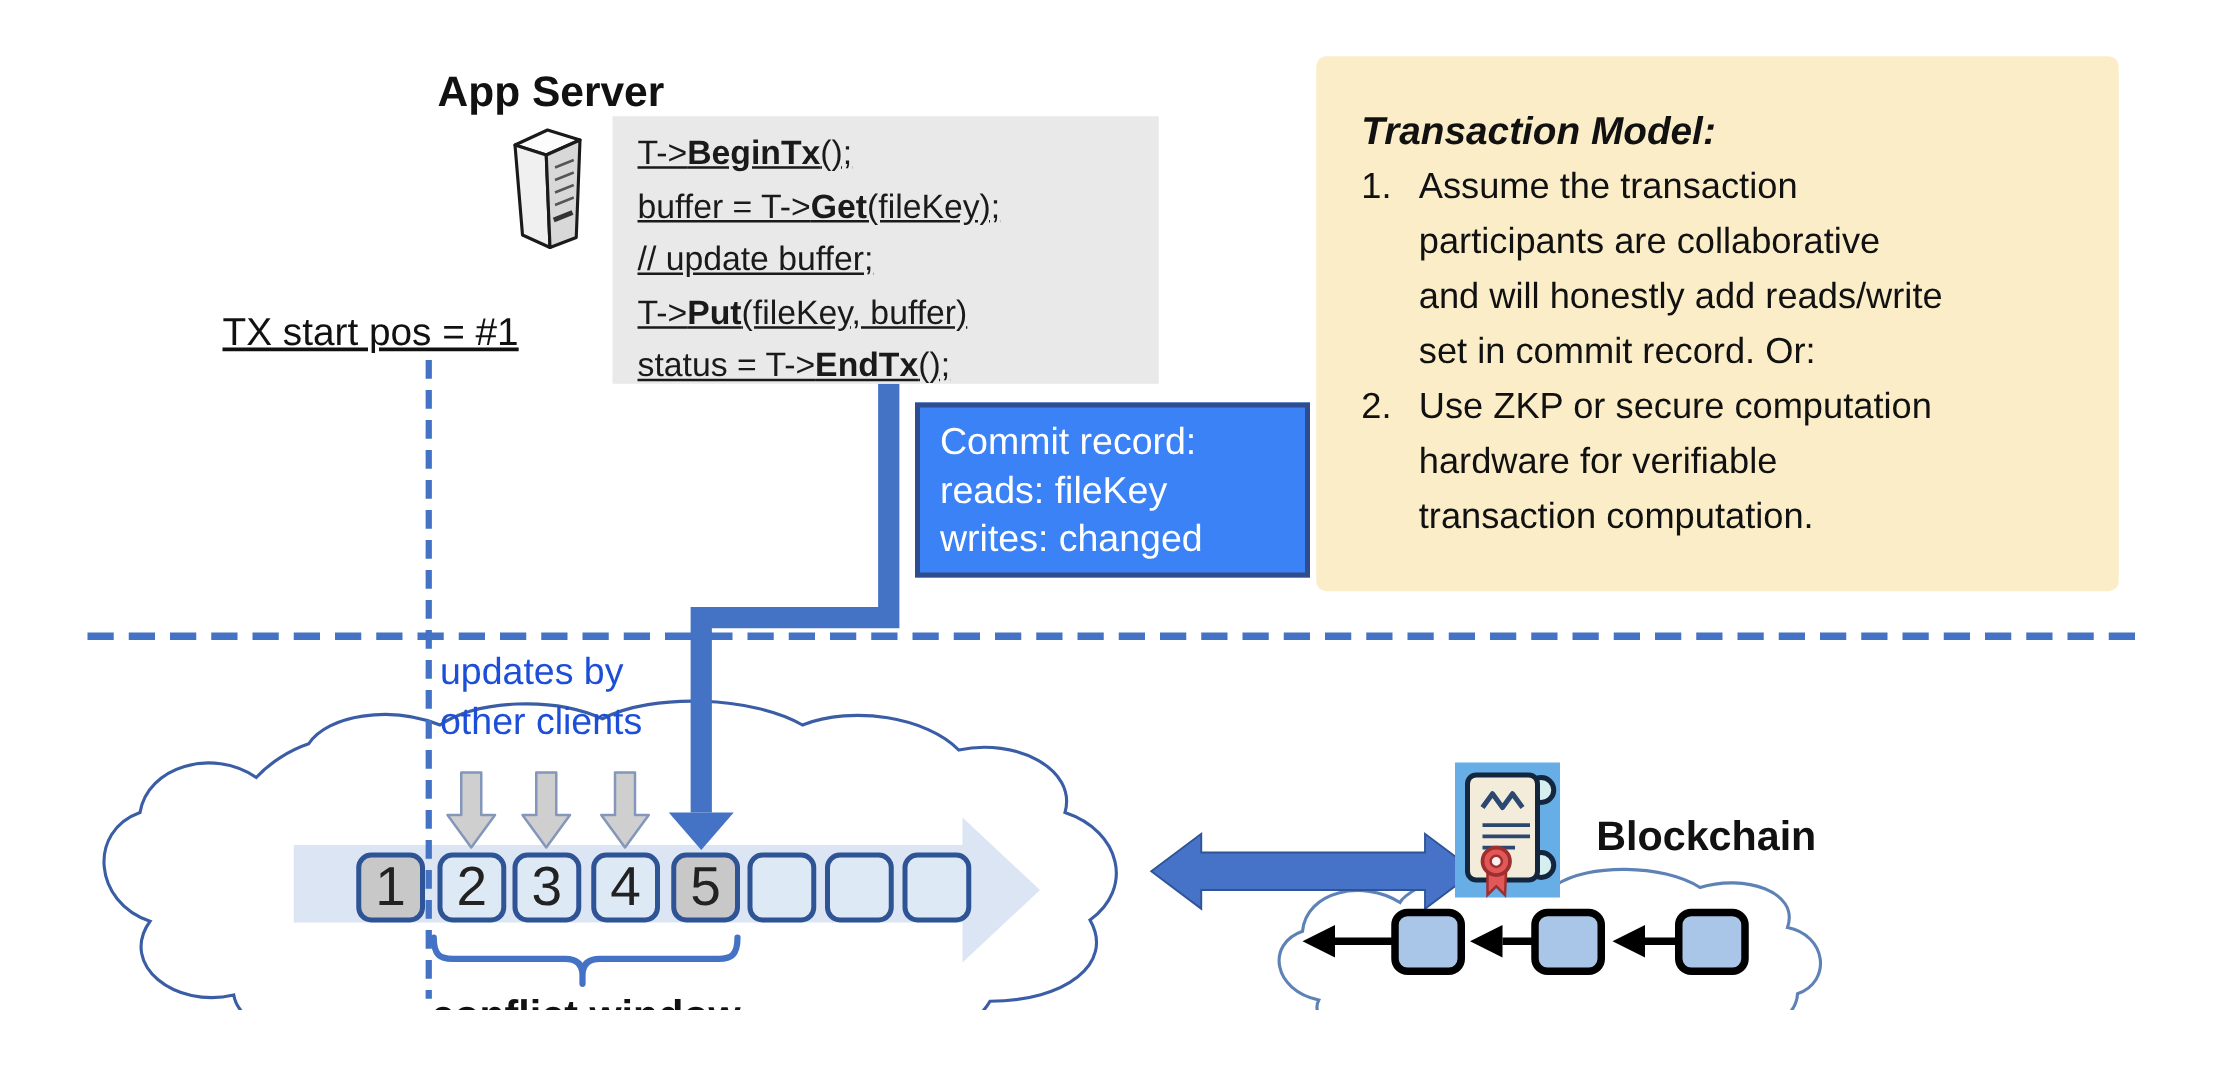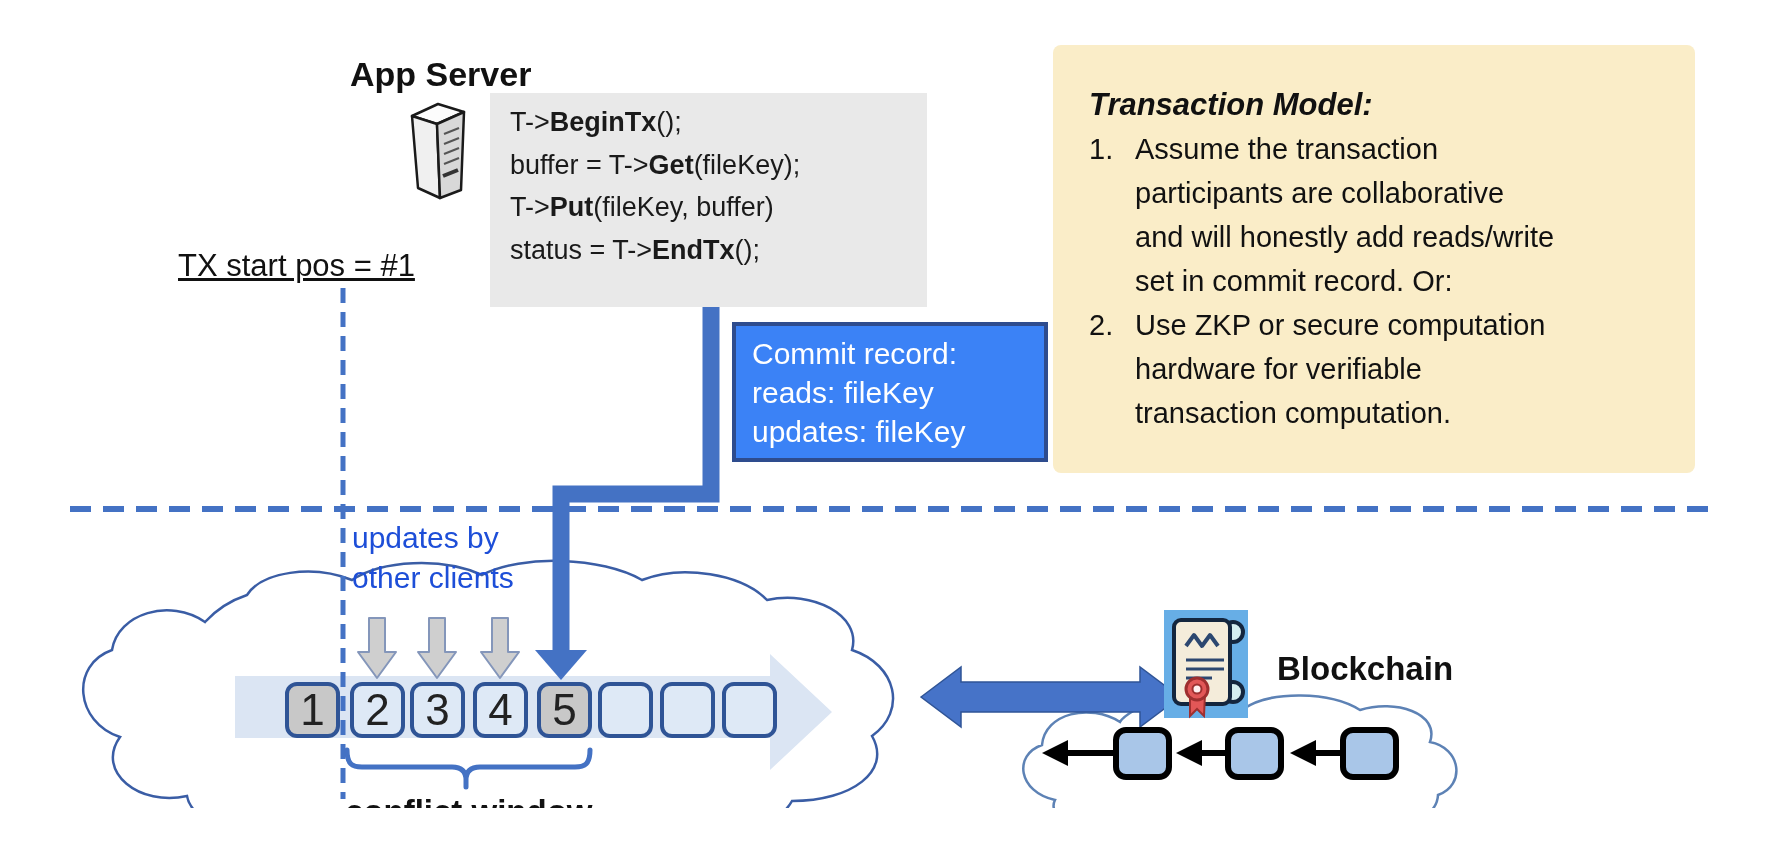--- a/index.html
+++ b/index.html
@@ -4,21 +4,21 @@
 <style>
   html,body{margin:0;padding:0;background:#fff;}
   #canvas{position:relative;width:1780px;height:808px;background:#ffffff;overflow:hidden;
           font-family:"Liberation Sans", sans-serif;color:#1a1a1a;}
   #shapes{position:absolute;left:0;top:0;z-index:1;}
   .txt{position:absolute;z-index:3;}
   
   .app-server-title{left:350px;top:55px;font-size:34px;font-weight:bold;color:#111;}
   
   .code-block{position:absolute;left:490px;top:93px;width:437px;height:214px;background:#e9e9e9;
-              z-index:2;font-size:27px;line-height:42.5px;padding:8px 0 0 20px;box-sizing:border-box;}
+              z-index:2;font-size:27px;line-height:42.5px;padding:8px 0 0 20px;box-sizing:border-box;text-decoration:underline;}
   .code-line b{font-weight:bold;}
   
   .tx-start-label{left:178px;top:248px;font-size:31px;color:#111;text-decoration:underline;}
   
   .commit-box{position:absolute;left:732px;top:322px;width:316px;height:140px;z-index:2;
               background:#3b82f6;border:4px solid #2e4c8e;box-sizing:border-box;
               color:#fff;font-size:30px;line-height:39px;padding:8px 0 0 16px;}
   
   .note-box{position:absolute;left:1053px;top:45px;width:642px;height:428px;background:#faedc8;
             border-radius:8px;z-index:2;box-sizing:border-box;padding:42px 30px 0 36px;}
@@ -134,30 +134,31 @@
       </g>
       <line x1="443" y1="176" x2="458" y2="170" stroke="#333" stroke-width="4"></line>
     </g>
   </svg>
 
   <div class="txt app-server-title">App Server</div>
 
   <div class="code-block">
     <div class="code-line"><span>T-&gt;</span><b>BeginTx</b><span>();</span></div>
     <div class="code-line"><span>buffer = T-&gt;</span><b>Get</b><span>(fileKey);</span></div>
+    <div class="code-line"><span>// update buffer;</span><b></b><span></span></div>
     <div class="code-line"><span>T-&gt;</span><b>Put</b><span>(fileKey, buffer)</span></div>
     <div class="code-line"><span>status = T-&gt;</span><b>EndTx</b><span>();</span></div>
   </div>
 
   <div class="txt tx-start-label">TX start pos = #1</div>
 
   <div class="commit-box">
     <div>Commit record:</div>
     <div>reads: fileKey</div>
-    <div>updates: fileKey</div>
+    <div>writes: changed</div>
   </div>
 
   <div class="note-box">
     <div class="note-title">Transaction Model:</div>
     <div class="tm-item">
       <div class="tm-num">1.</div>
       <div class="tm-lines">
         <div>Assume the transaction</div>
         <div>participants are collaborative</div>
         <div>and will honestly add reads/write</div>

